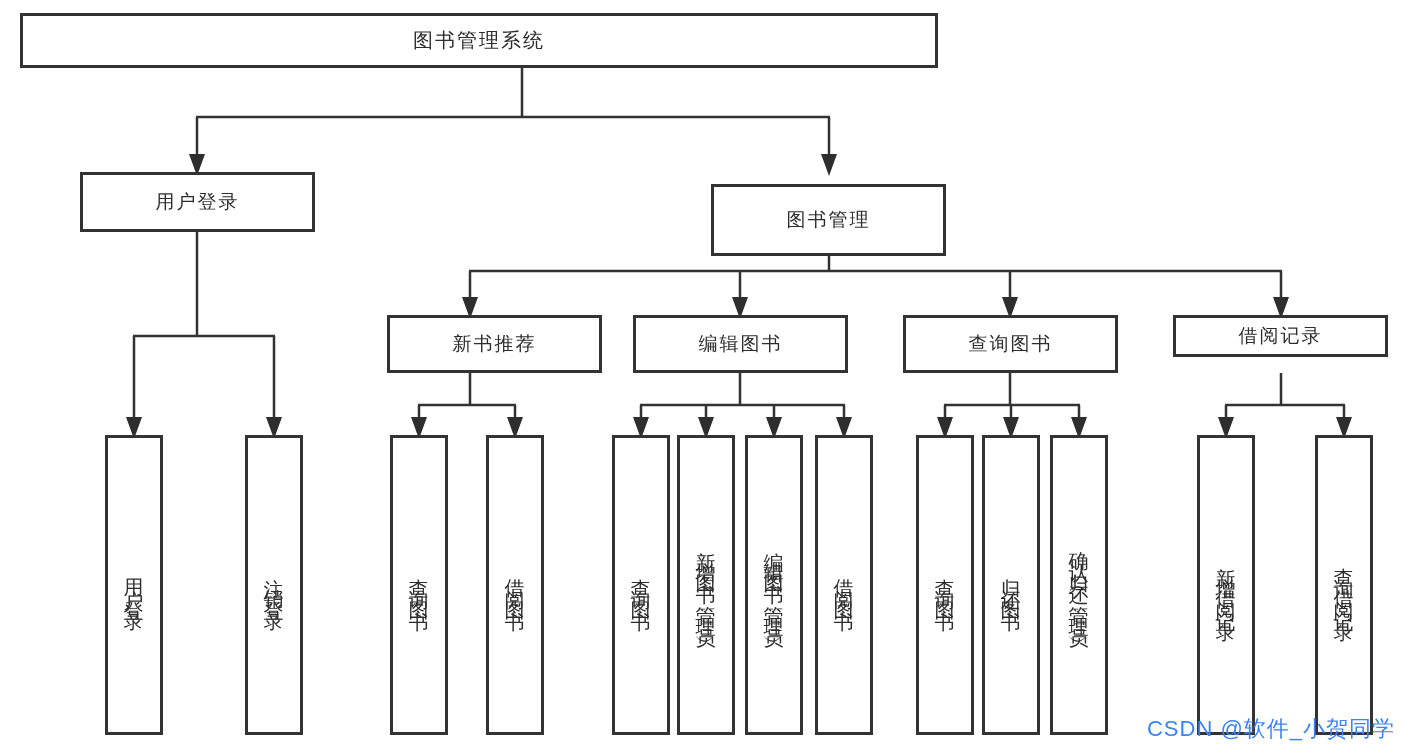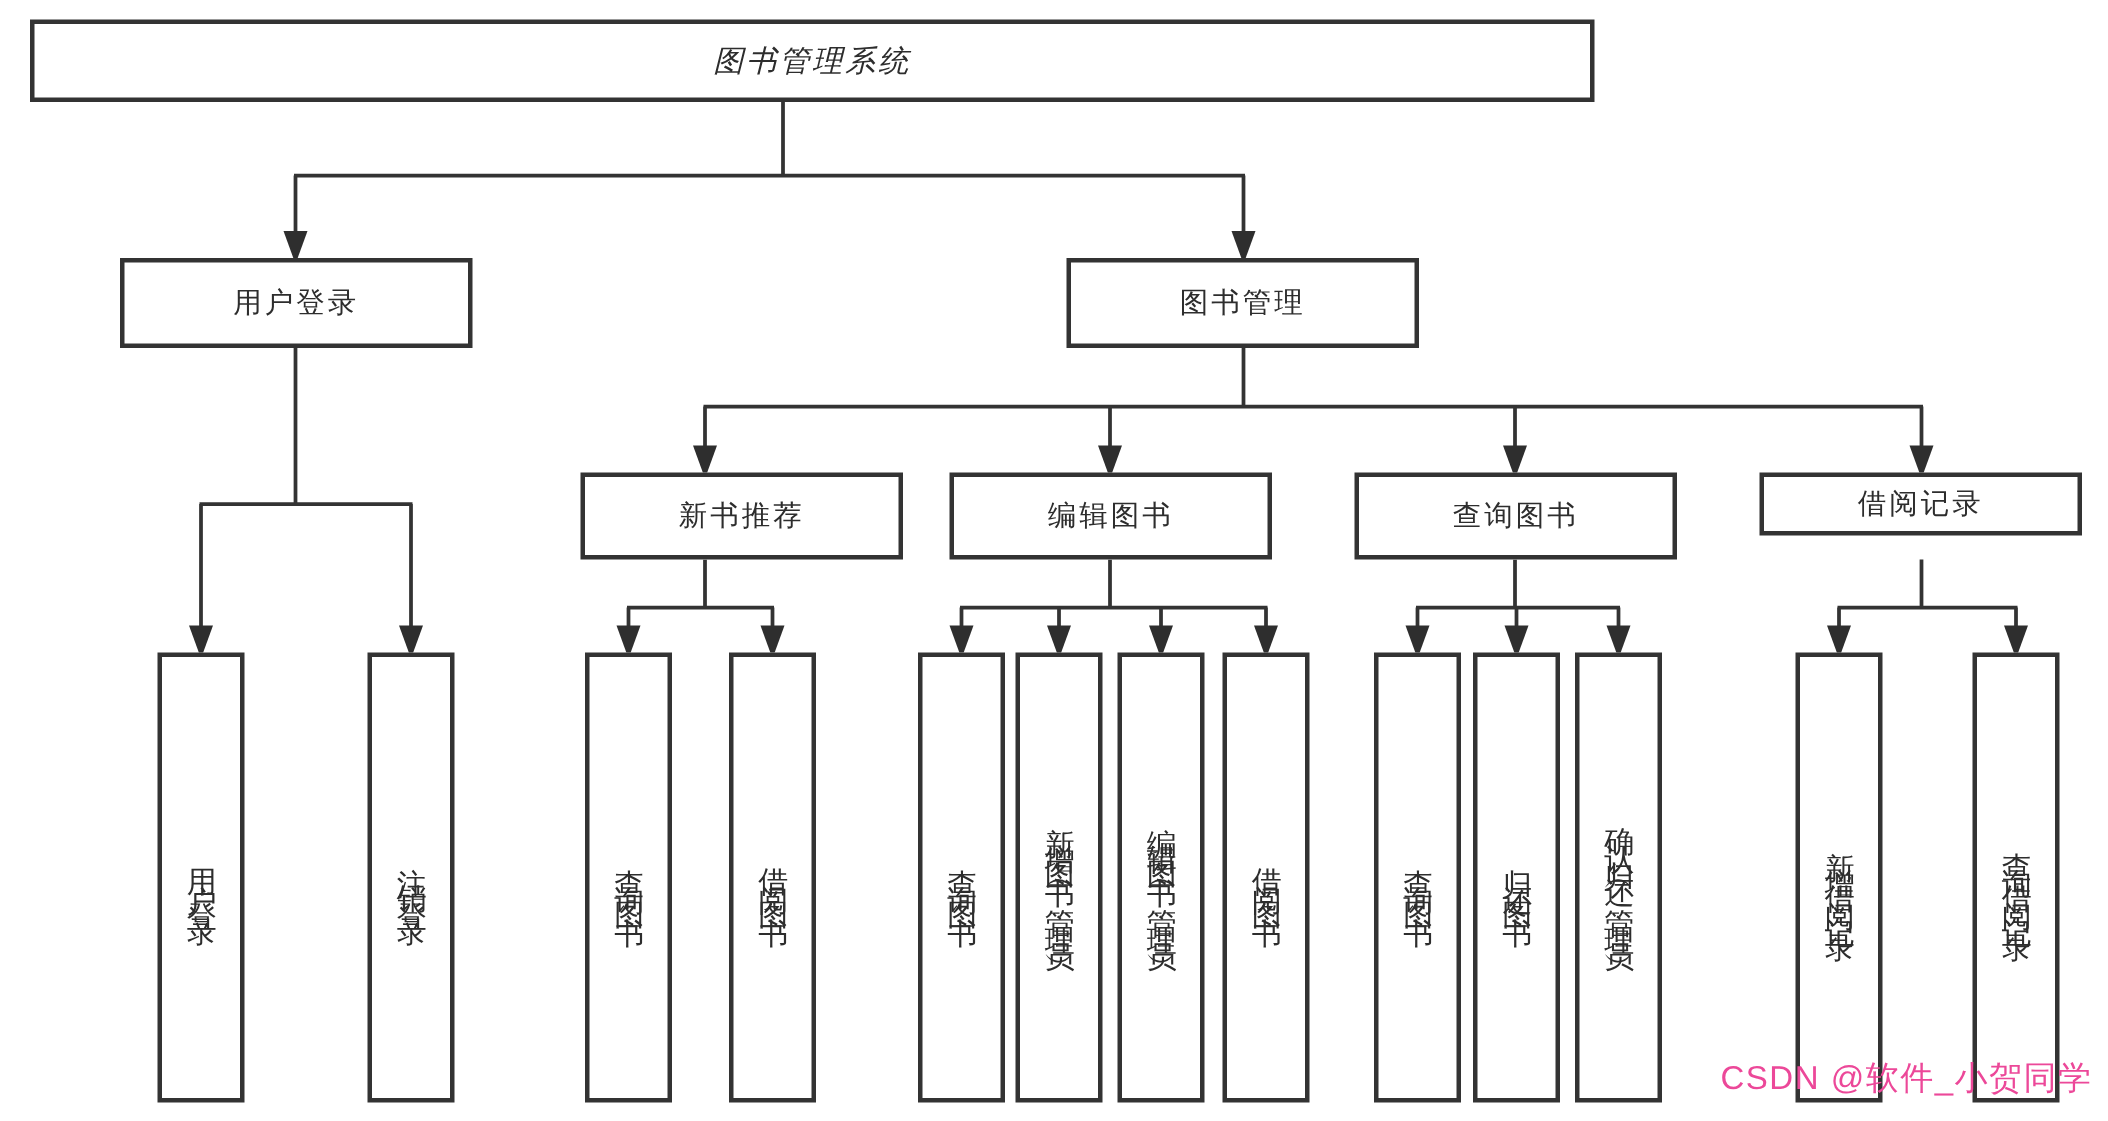--- a/index.html
+++ b/index.html
@@ -38,23 +38,23 @@
     writing-mode: vertical-rl;
     text-orientation: mixed;
     font-size: 20px;
     color: #2d2d2d;
     letter-spacing: 11px;
     line-height: 1;
   }
   .watermark {
     position: absolute;
     right: 10px;
-    bottom: 13px;
+    bottom: 3px;
     font-size: 22px;
-    color: #ec4899;
+    color: #3b82f6;
     letter-spacing: 1px;
     z-index: 3;
     white-space: nowrap;
   }
 </style>
 </head>
 <body>
 
 <div class="canvas">
 
@@ -91,28 +91,28 @@
       <path d="M774 439 L766 417 L782 417 Z"></path>
       <path d="M844 439 L836 417 L852 417 Z"></path>
       <path d="M945 439 L937 417 L953 417 Z"></path>
       <path d="M1011 439 L1003 417 L1019 417 Z"></path>
       <path d="M1079 439 L1071 417 L1087 417 Z"></path>
       <path d="M1226 439 L1218 417 L1234 417 Z"></path>
       <path d="M1344 439 L1336 417 L1352 417 Z"></path>
     </g>
   </svg>
 
-  <div class="box root-box" style="left:20px; top:13px; width:1043px; height:55px;font-style:italic;">
+  <div class="box root-box" style="left:20px; top:13px; width:918px; height:55px;">
     <span class="h-label">图书管理系统</span>
   </div>
 
   <div class="box" style="left:80px; top:172px; width:235px; height:60px;">
     <span class="h-label">用户登录</span>
   </div>
-  <div class="box" style="left:711px; top:172px; width:235px; height:60px;">
+  <div class="box" style="left:711px; top:184px; width:235px; height:72px;">
     <span class="h-label">图书管理</span>
   </div>
 
   <div class="box" style="left:363px; top:315px; width:215px; height:58px;margin-left:24px;">
     <span class="h-label">新书推荐</span>
   </div>
   <div class="box" style="left:633px; top:315px; width:215px; height:58px;">
     <span class="h-label">编辑图书</span>
   </div>
   <div class="box" style="left:903px; top:315px; width:215px; height:58px;">

